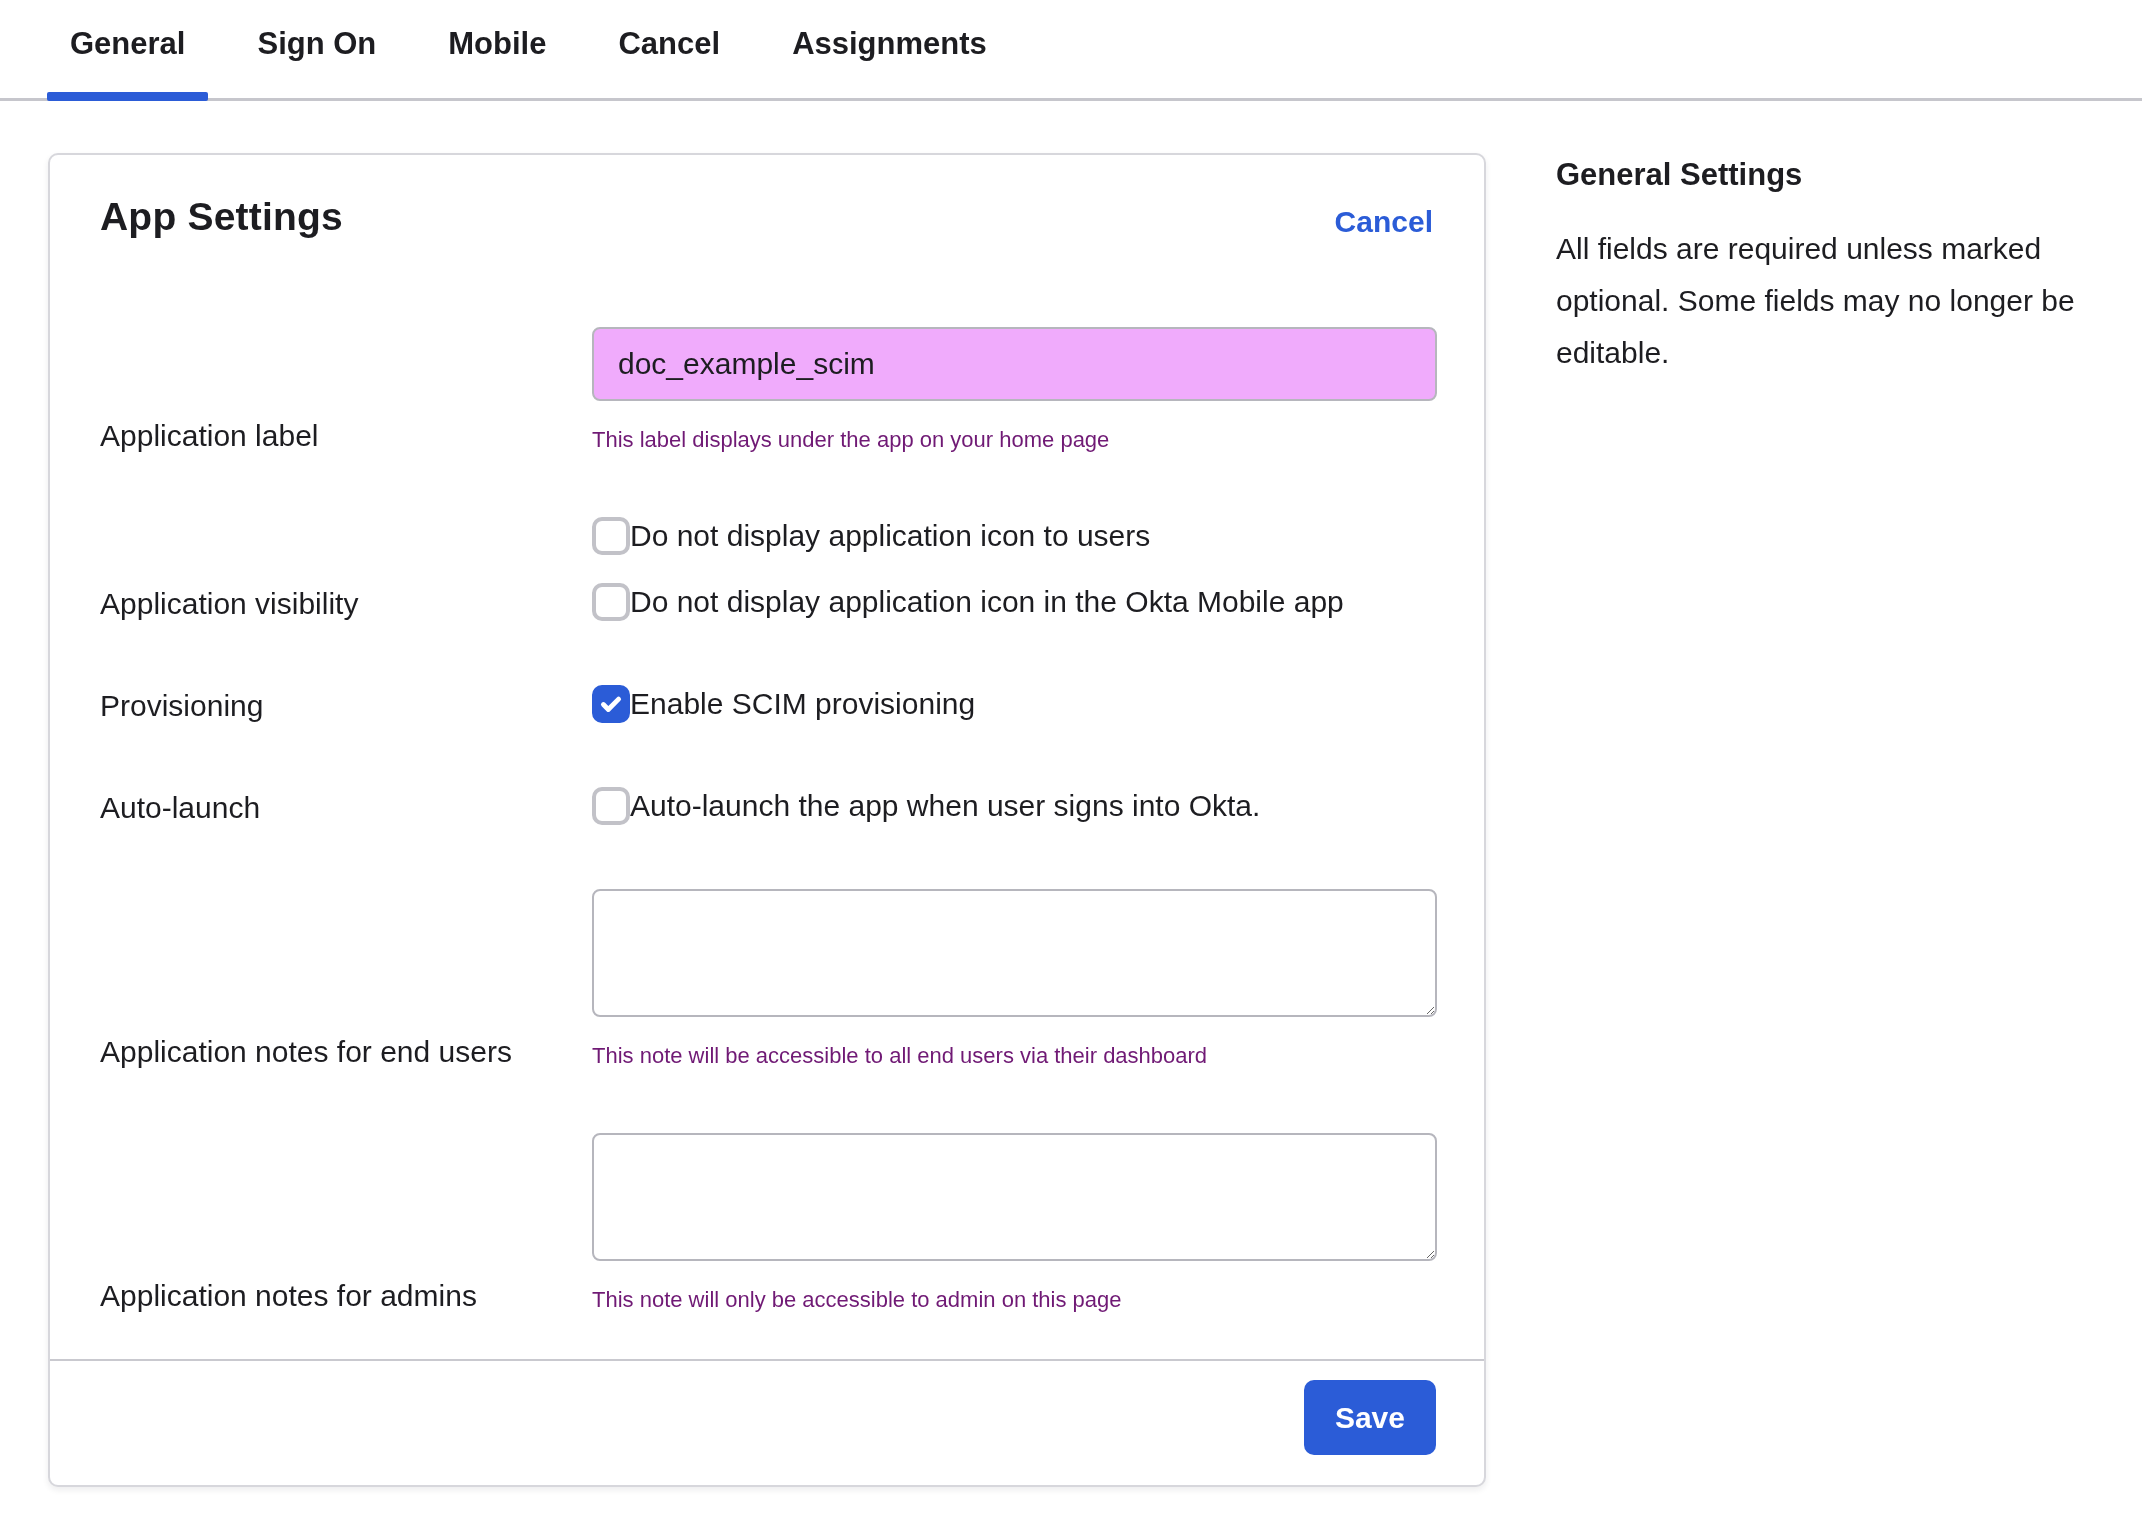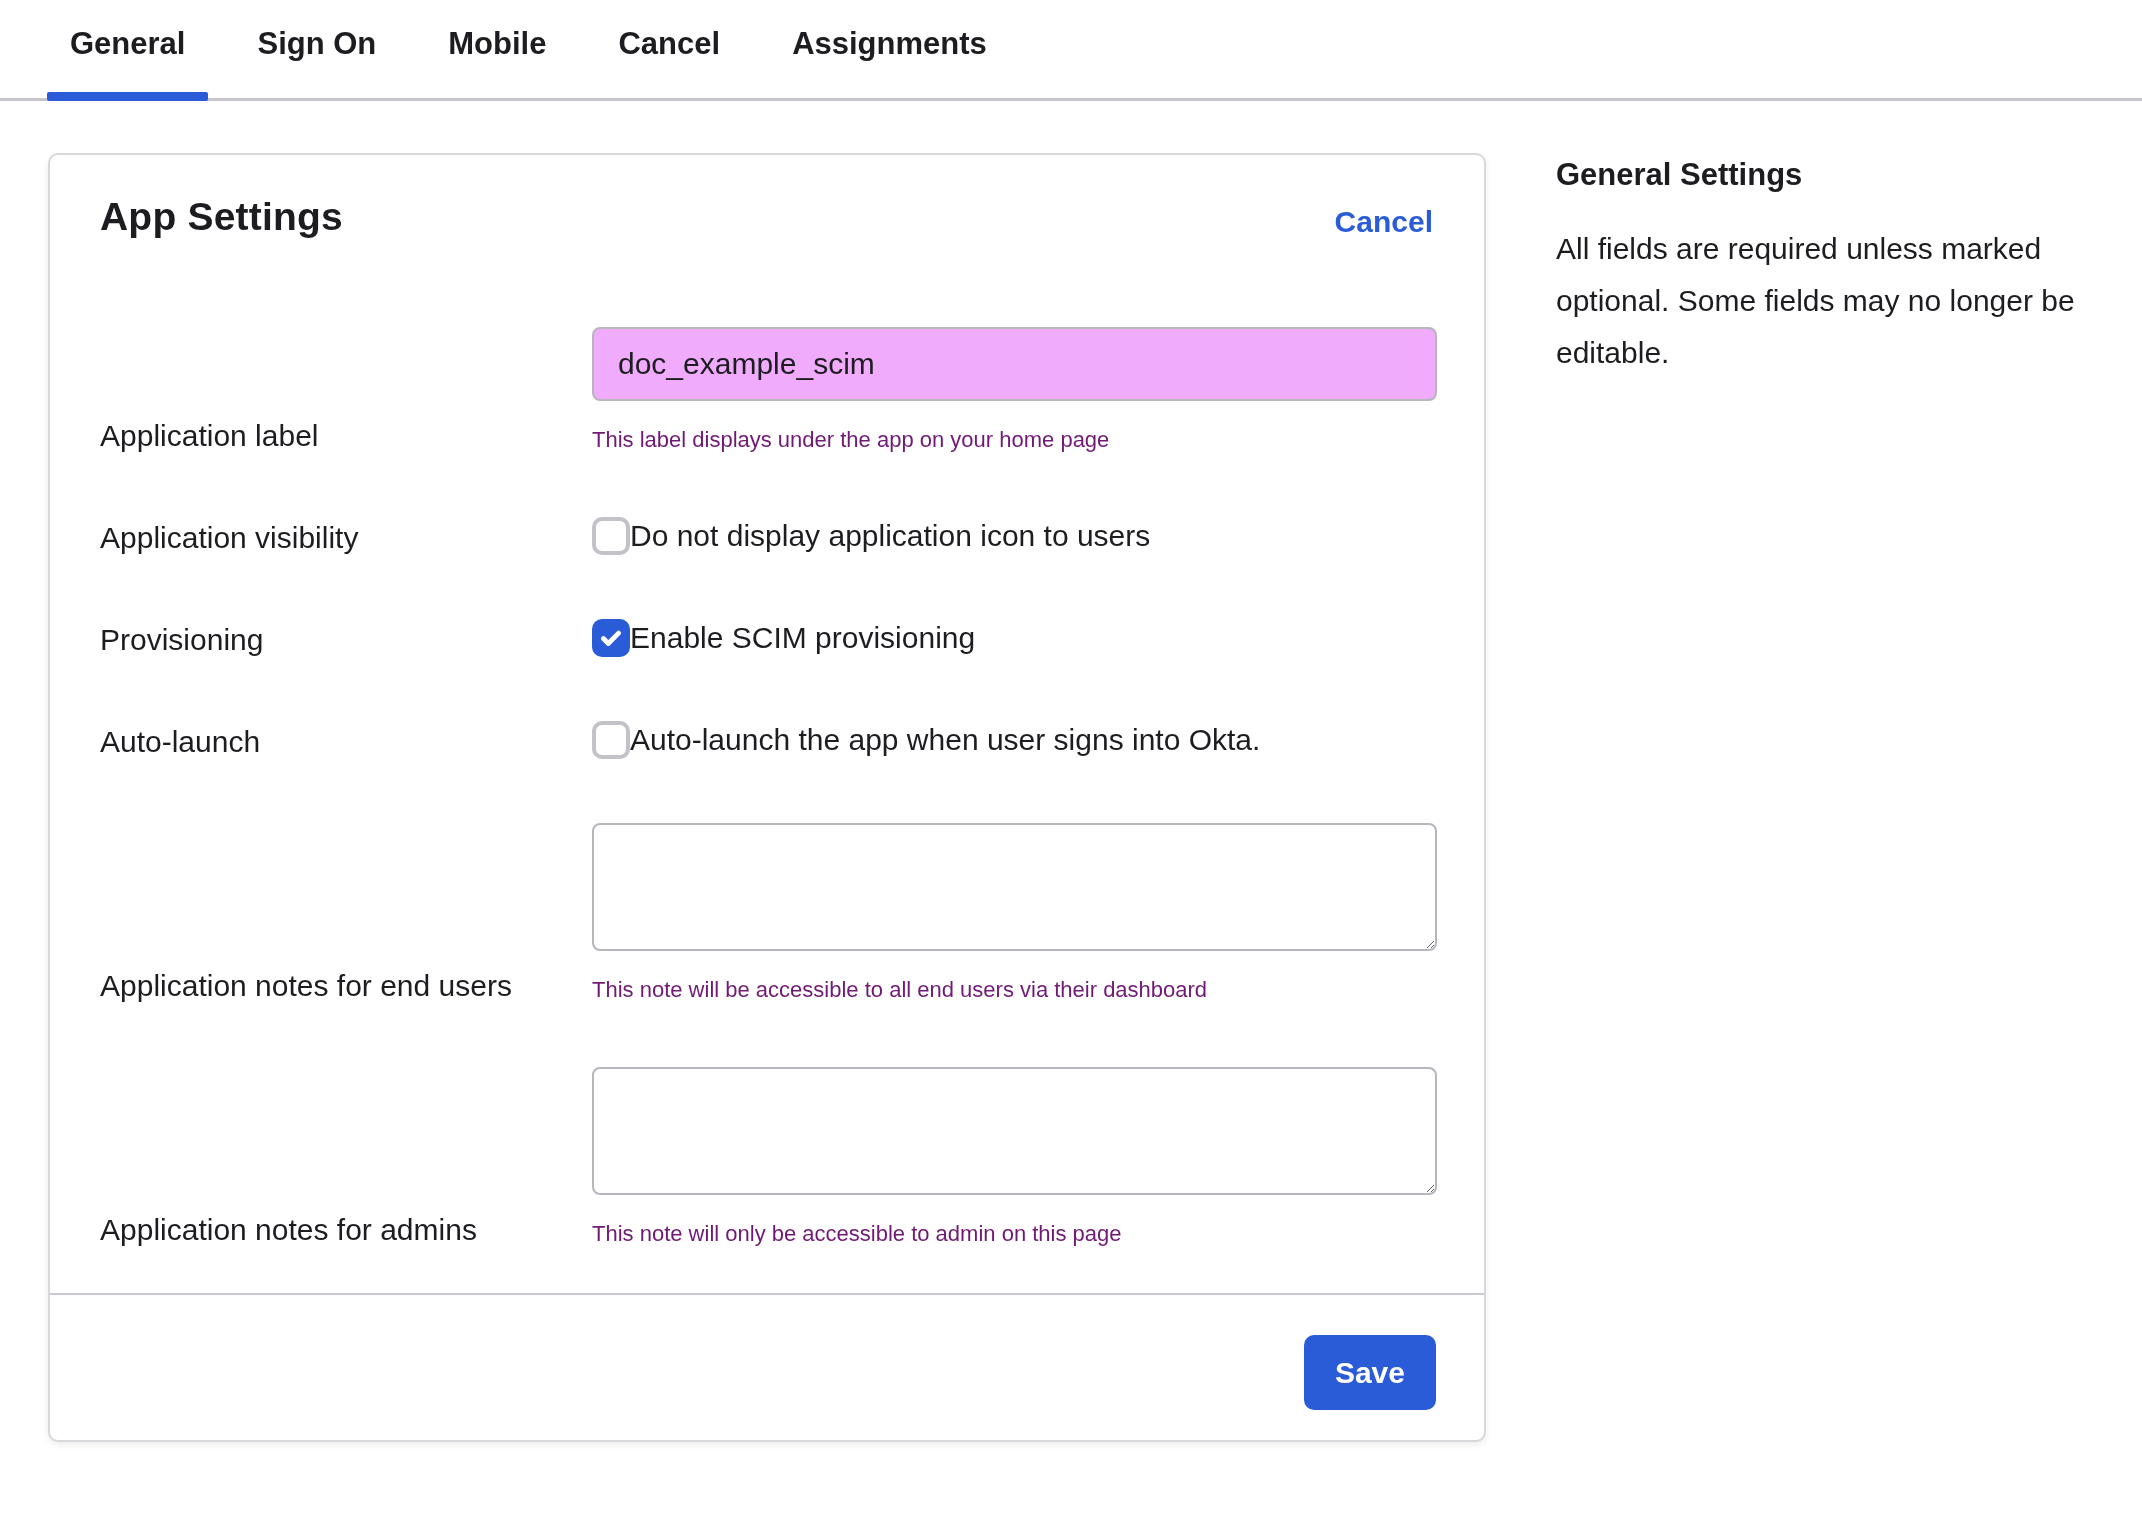--- a/index.html
+++ b/index.html
@@ -73,21 +73,21 @@
     border:4px solid #c2c2c8; border-radius:10px;
     background:#fff;
     display:flex; align-items:center; justify-content:center;
   }
   .checkbox.checked { background:#2b5cd7; border-color:#2b5cd7; }
   .checkbox svg { display:none; }
   .checkbox.checked svg { display:block; }
   .check-label { font-size:30px; }
 
   .card-divider { border-top:2px solid #c9c9cf; }
-  .card-footer { display:flex; justify-content:flex-end; padding:40px 48px 30px 48px; }
+  .card-footer { display:flex; justify-content:flex-end; padding:19px 48px 30px 48px; }
   .save-btn {
     background:#2b5cd7; color:#fff;
     font-family:inherit; font-size:30px; font-weight:700;
     border:none; border-radius:10px;
     padding:0 31px; height:75px;
     cursor:pointer;
   }
 
   
   .aside { width:525px; padding-top:4px; }
@@ -125,20 +125,26 @@
 
       <div class="row checks">
         <div class="row-label">Application visibility</div>
         <div class="row-control">
           <div class="check-item">
             <span class="checkbox">
               
             </span>
             <span class="check-label">Do not display application icon to users</span>
           </div>
+          <div class="check-item">
+            <span class="checkbox">
+              
+            </span>
+            <span class="check-label">Do not display application icon in the Okta Mobile app</span>
+          </div>
         </div>
       </div>
 
       <div class="row checks">
         <div class="row-label">Provisioning</div>
         <div class="row-control">
           <div class="check-item">
             <span class="checkbox checked">
               <svg viewBox="0 0 24 24" width="26" height="26">
                   <path d="M5 12.5l4.5 4.5L19 7.5" stroke="#ffffff" stroke-width="4.5" fill="none" stroke-linecap="round" stroke-linejoin="round"></path>

